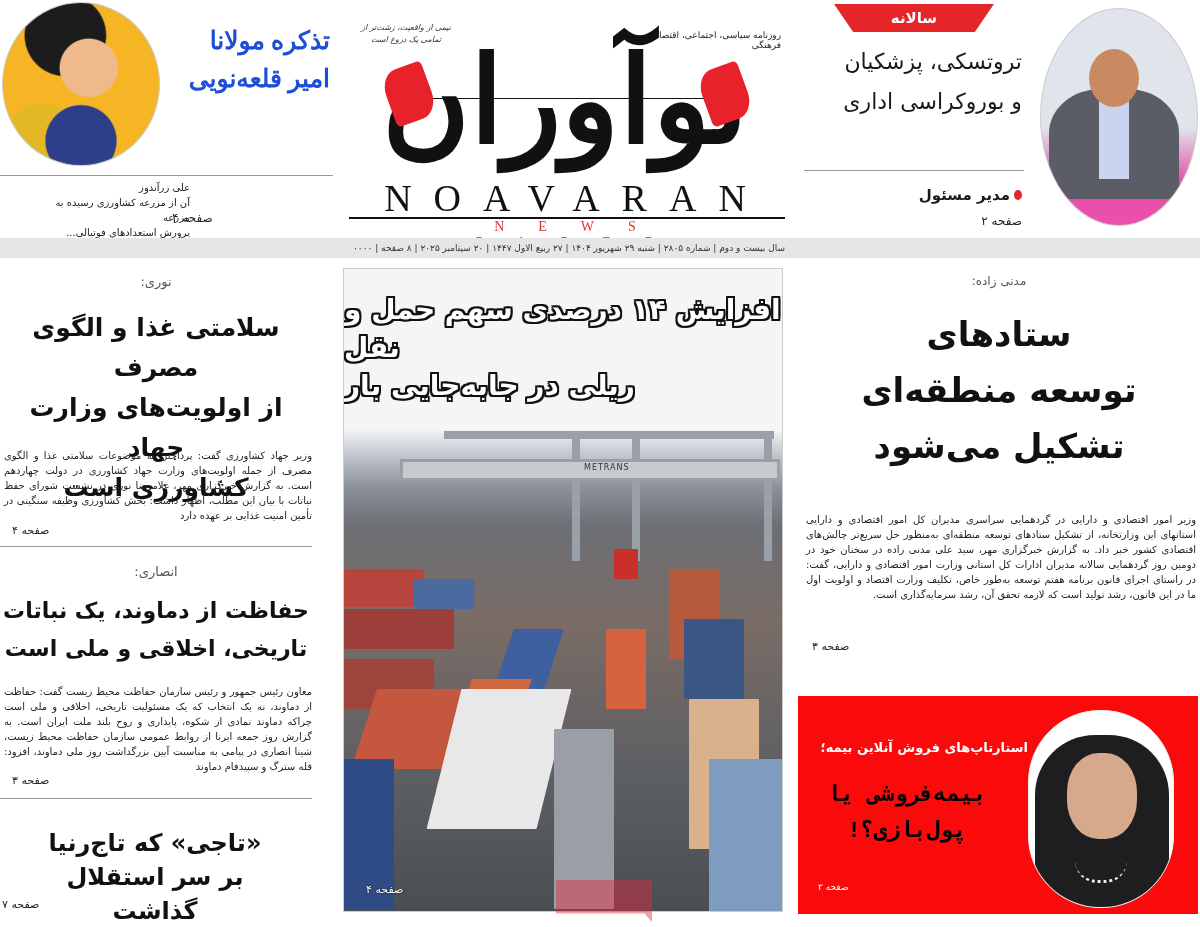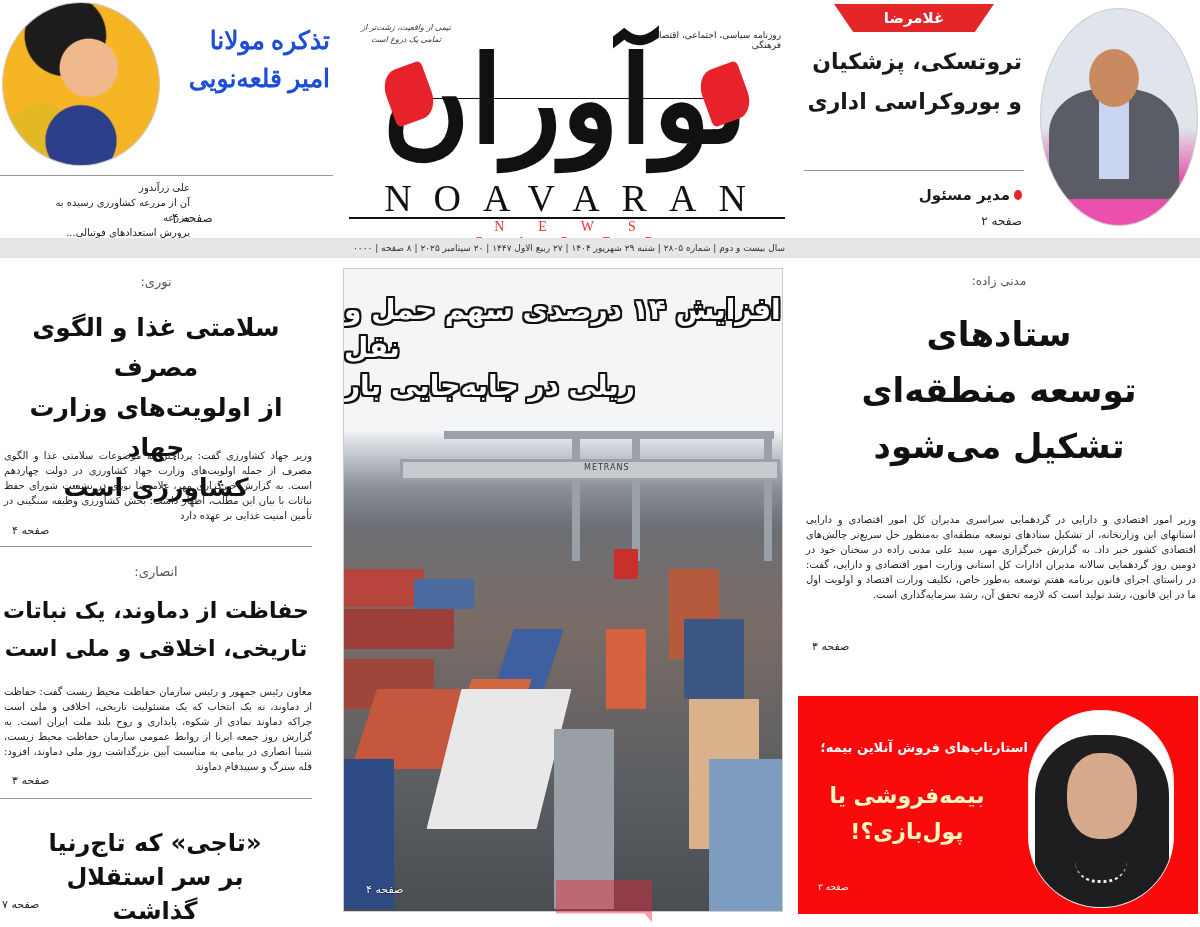--- a/index.html
+++ b/index.html
@@ -34,21 +34,21 @@
   .logo-dot.left { left: 42px; top: 66px; }
   .logo-dot.right { left: 358px; top: 66px; }
   .logo-line { position: absolute; left: 66px; top: 98px; width: 310px; border-top: 1px solid #111; }
   .logo-en { position: absolute; left: 0; top: 178px; width: 440px; text-align: center; font-family: "Liberation Serif", serif; font-size: 38px; letter-spacing: 22px; line-height: 40px; color: #111; padding-left: 22px; }
   .logo-rule { position: absolute; left: 4px; top: 217px; width: 436px; border-top: 2px solid #111; }
   .logo-sub { position: absolute; left: 0; top: 219px; width: 440px; text-align: center; font-family: "Liberation Serif", serif; font-size: 14px; letter-spacing: 34px; color: #e0352f; padding-left: 34px; }
 
   .editorial-box { position: absolute; left: 800px; top: 0; width: 400px; height: 238px; }
   .editorial-tag { position: absolute; left: 34px; top: 4px; width: 160px; height: 28px; background: #e52629; color: #fff;
     font-weight: bold; font-size: 15px; line-height: 28px; text-align: center; clip-path: polygon(0 0, 100% 0, 88% 100%, 12% 100%); }
-  .editorial-title { position: absolute; left: 4px; top: 42px; width: 218px; text-align: right; font-weight: bold; font-size: 22px; line-height: 40px; color: #1a1a1a; }
+  .editorial-title { position: absolute; left: 4px; top: 42px; width: 218px; text-align: right; font-weight: normal; font-size: 22px; line-height: 40px; color: #1a1a1a; }
   .editorial-rule { position: absolute; left: 4px; top: 170px; width: 220px; border-top: 1px solid #999; }
   .editorial-author { position: absolute; left: 4px; top: 186px; width: 218px; text-align: right; font-weight: bold; font-size: 15px; color: #1a1a1a; }
   .editorial-author .bullet { display: inline-block; width: 8px; height: 10px; background: #e52629; border-radius: 50%; margin-left: 4px; }
   .editorial-page { position: absolute; left: 4px; top: 214px; width: 218px; text-align: right; font-size: 12px; color: #222; }
   .editorial-photo { position: absolute; left: 240px; top: 8px; width: 158px; height: 218px; border-radius: 50%; overflow: hidden;
     background: linear-gradient(180deg, #dfe5ea 0 55%, #e44fa6 80%, #ee4fb0 100%); border: 1px solid #ccc; }
   .editorial-photo .suit { position: absolute; left: 8px; top: 80px; width: 130px; height: 110px; background: #5a5d66; border-radius: 40% 40% 10% 10%; }
   .editorial-photo .shirt { position: absolute; left: 58px; top: 80px; width: 30px; height: 90px; background: #c9d4ee; }
   .editorial-photo .head { position: absolute; left: 48px; top: 40px; width: 50px; height: 58px; background: #c98a62; border-radius: 50%; }
 
@@ -99,21 +99,21 @@
 
   
   .col-right { position: absolute; left: 798px; top: 262px; width: 402px; }
   .story-r1 .kicker { position: absolute; left: 0; top: 12px; width: 402px; font-size: 12px; }
   .story-r1 .headline { position: absolute; left: 0; top: 44px; width: 402px; font-size: 34px; line-height: 56px; }
   .story-r1 .body-text { position: absolute; left: 8px; top: 250px; width: 390px; }
   .story-r1 .page-ref { position: absolute; left: 14px; top: 378px; }
 
   .promo { position: absolute; left: 0; top: 434px; width: 400px; height: 218px; background: #fb0a0c; }
   .promo-kicker { position: absolute; left: 8px; top: 44px; width: 222px; text-align: right; font-weight: bold; font-size: 13px; color: #fff; }
-  .promo-title { position: absolute; left: 8px; top: 82px; width: 202px; text-align: center; font-weight: bold; font-size: 22px; line-height: 36px; color: #fef9c3; }
+  .promo-title { position: absolute; left: 8px; top: 82px; width: 202px; text-align: center; font-weight: bold; font-size: 22px; line-height: 36px; color: #000000; font-family: Liberation Mono, monospace; }
   .promo-page { position: absolute; left: 20px; top: 186px; font-size: 9px; color: #fff; }
   .promo-photo { position: absolute; left: 230px; top: 14px; width: 146px; height: 198px; border-radius: 72px; background: #ffffff; overflow: hidden; border: 1px solid #eee; }
   .promo-photo .scarf { position: absolute; left: 6px; top: 24px; width: 134px; height: 180px; background: #1e1e20; border-radius: 60px 60px 0 0; }
   .promo-photo .face { position: absolute; left: 38px; top: 42px; width: 70px; height: 86px; background: #d6a98d; border-radius: 45%; }
   .promo-photo .necklace { position: absolute; left: 46px; top: 150px; width: 52px; height: 22px; border-bottom: 3px dotted #eee; border-radius: 0 0 30px 30px; }
 </style>
 </head>
 <body>
 
 <div class="masthead">
@@ -142,21 +142,21 @@
     <div class="logo-fa rtl">نوآوران</div>
     <div class="logo-line"></div>
     <div class="logo-dot left"></div>
     <div class="logo-dot right"></div>
     <div class="logo-en">NOAVARAN</div>
     <div class="logo-rule"></div>
     <div class="logo-sub">NEWS PAPER</div>
   </div>
 
   <div class="editorial-box rtl">
-    <div class="editorial-tag">غلامرضا</div>
+    <div class="editorial-tag">سالانه</div>
     <div class="editorial-title">
       <div>تروتسکی، پزشکیان</div>
       <div>و بوروکراسی اداری</div>
     </div>
     <div class="editorial-rule"></div>
     <div class="editorial-author"><span class="bullet"></span><span>مدیر مسئول</span></div>
     <div class="editorial-page">صفحه ۲</div>
     <div class="editorial-photo">
       <div class="suit"></div>
       <div class="shirt"></div>

